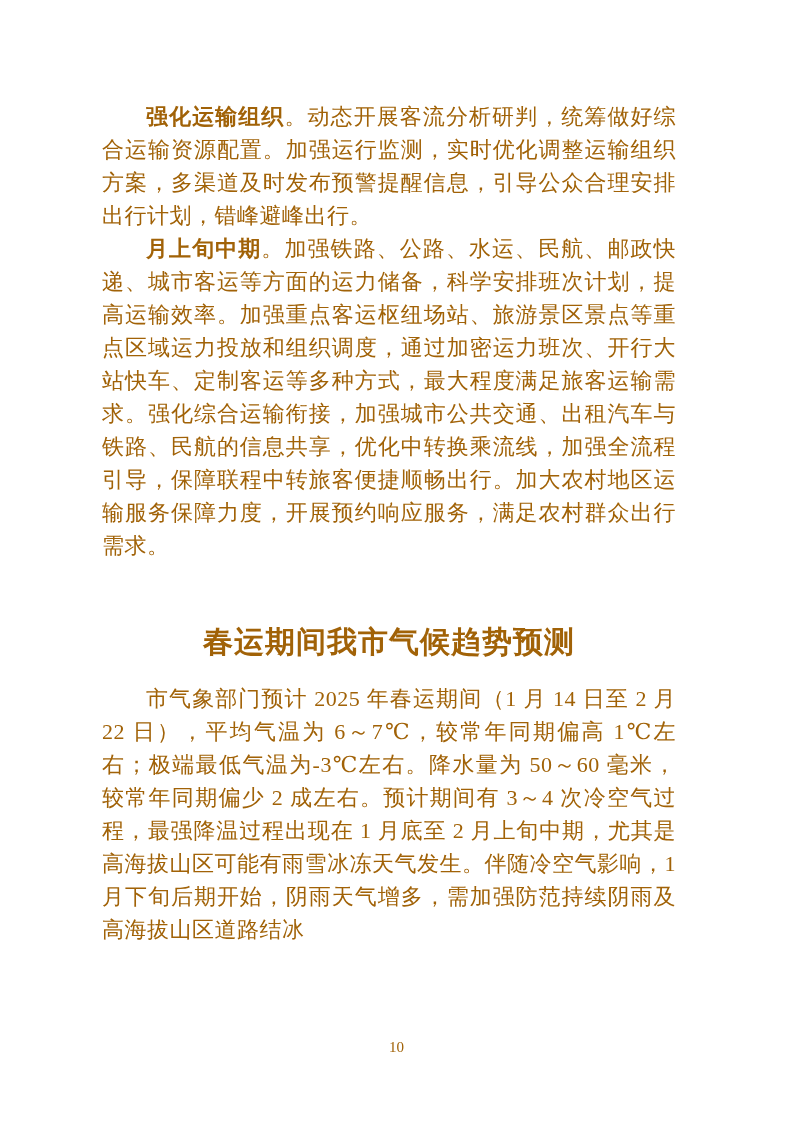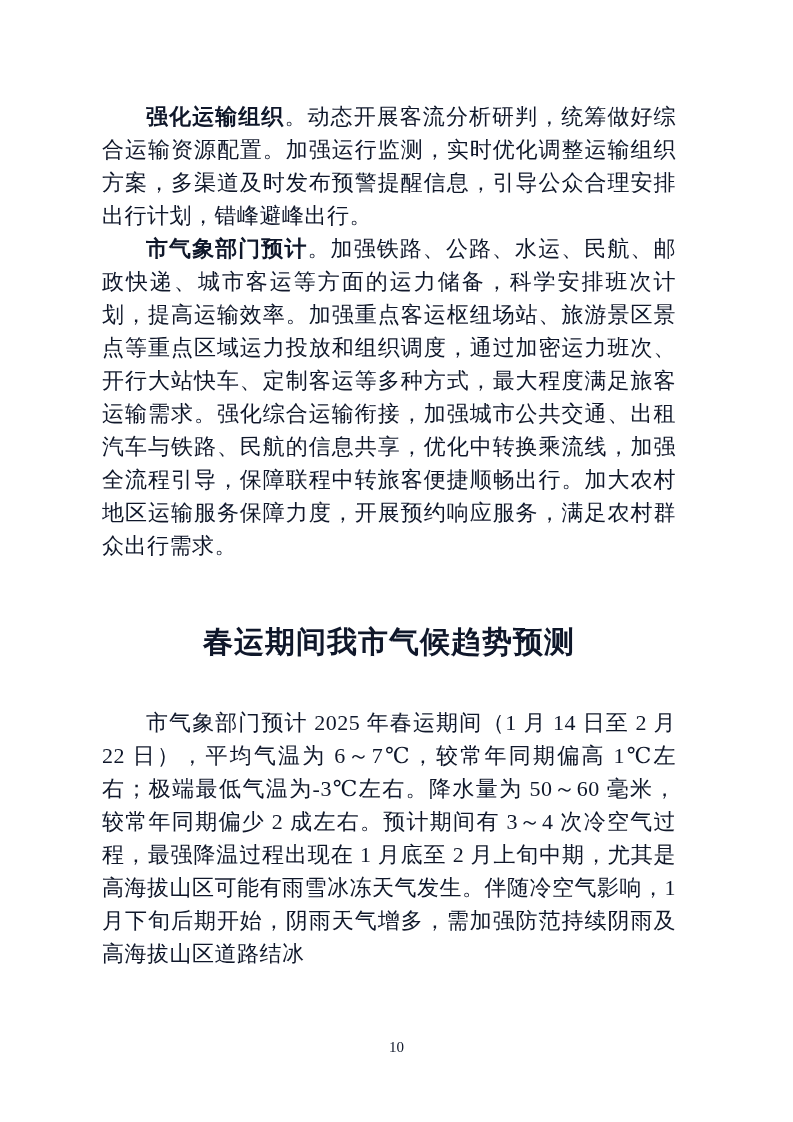--- a/index.html
+++ b/index.html
@@ -7,21 +7,21 @@
     margin: 0;
     padding: 0;
     background: #ffffff;
   }
   .page {
     position: relative;
     width: 793px;
     height: 1122px;
     background: #ffffff;
     overflow: hidden;
-    color: #0f172a;
+    color: #a16207;
     font-family: "Liberation Serif", "DejaVu Serif", serif;
   }
   .content {
     position: absolute;
     left: 102px;
     top: 100px;
     width: 574px;
     font-size: 22px;
     line-height: 33px;
     letter-spacing: 0.5px;
@@ -47,42 +47,42 @@
     padding: 0;
     font-size: 30px;
     line-height: 48px;
     font-weight: bold;
     text-align: center;
     text-indent: 0;
     letter-spacing: 1px;
     font-family: "Liberation Serif", "DejaVu Serif", serif;
   }
   p.para.forecast {
-    margin-top: 40px;
+    margin-top: 16px;
   }
   .page-footer {
     position: absolute;
     top: 1038px;
     left: 0;
     width: 100%;
     text-align: center;
     font-size: 15px;
     line-height: 18px;
     letter-spacing: 0;
   }
 </style>
 </head>
 <body>
 
 <div class="page">
   <div class="content">
 
     <p class="para"><span class="lead">强化运输组织</span><span class="lead-sep">。</span><span>动态开展客流分析研判，统筹做好综合运输资源配置。加强运行监测，实时优化调整运输组织方案，多渠道及时发布预警提醒信息，引导公众合理安排出行计划，错峰避峰出行。</span></p>
 
-    <p class="para"><span class="lead">市气象部门预计</span><span class="lead-sep">。</span><span>加强铁路、公路、水运、民航、邮政快递、城市客运等方面的运力储备，科学安排班次计划，提高运输效率。加强重点客运枢纽场站、旅游景区景点等重点区域运力投放和组织调度，通过加密运力班次、开行大站快车、定制客运等多种方式，最大程度满足旅客运输需求。强化综合运输衔接，加强城市公共交通、出租汽车与铁路、民航的信息共享，优化中转换乘流线，加强全流程引导，保障联程中转旅客便捷顺畅出行。加大农村地区运输服务保障力度，开展预约响应服务，满足农村群众出行需求。</span></p>
+    <p class="para"><span class="lead">月上旬中期</span><span class="lead-sep">。</span><span>加强铁路、公路、水运、民航、邮政快递、城市客运等方面的运力储备，科学安排班次计划，提高运输效率。加强重点客运枢纽场站、旅游景区景点等重点区域运力投放和组织调度，通过加密运力班次、开行大站快车、定制客运等多种方式，最大程度满足旅客运输需求。强化综合运输衔接，加强城市公共交通、出租汽车与铁路、民航的信息共享，优化中转换乘流线，加强全流程引导，保障联程中转旅客便捷顺畅出行。加大农村地区运输服务保障力度，开展预约响应服务，满足农村群众出行需求。</span></p>
 
 
     <h1 class="section-heading">春运期间我市气候趋势预测</h1>
 
     <p class="para forecast"><span>市气象部门预计 2025 年春运期间（1 月 14 日至 2 月 22 日），平均气温为 6～7℃，较常年同期偏高 1℃左右；极端最低气温为-3℃左右。降水量为 50～60 毫米，较常年同期偏少 2 成左右。预计期间有 3～4 次冷空气过程，最强降温过程出现在 1 月底至 2 月上旬中期，尤其是高海拔山区可能有雨雪冰冻天气发生。伴随冷空气影响，1 月下旬后期开始，阴雨天气增多，需加强防范持续阴雨及高海拔山区道路结冰</span></p>
 
   </div>
 
   <div class="page-footer"><span>10</span></div>
 </div>

